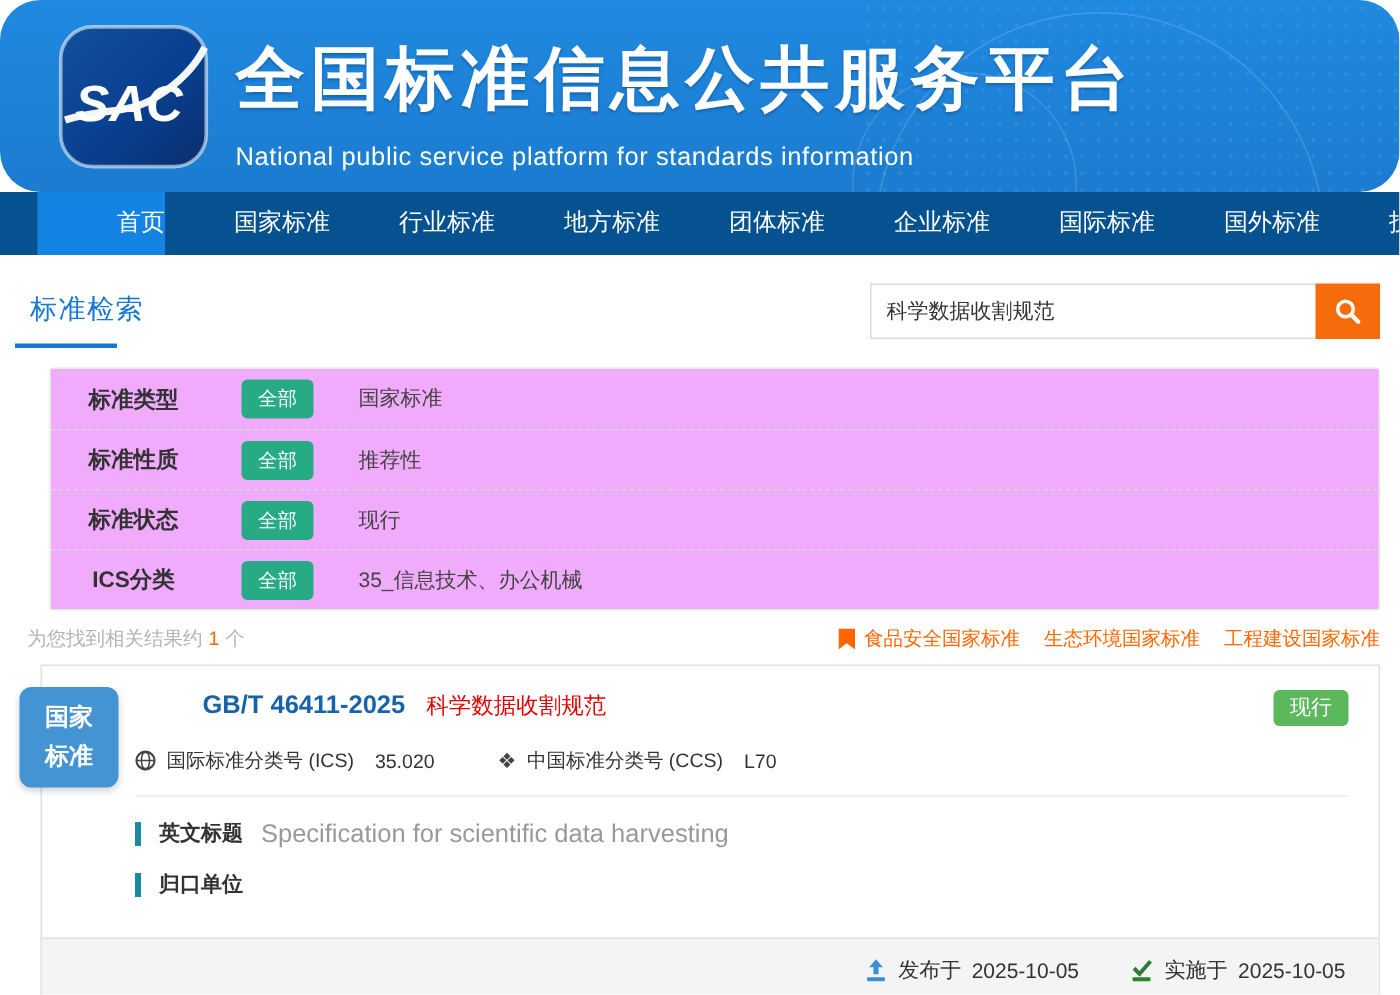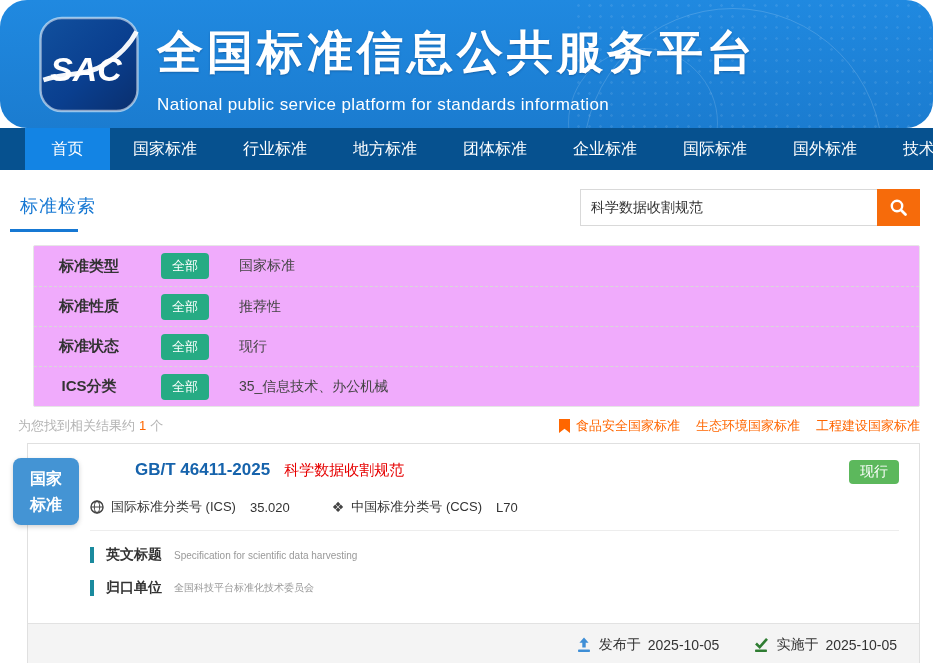--- a/index.html
+++ b/index.html
@@ -18,21 +18,21 @@
     border:1px solid rgba(255,255,255,.14); border-radius:50%; }
   .logo { position:absolute; left:38px; top:16px; width:102px; height:97px; }
   .header-text { position:absolute; left:157px; top:22px; }
   .header-title { color:#fff; font-size:46px; font-weight:bold; letter-spacing:4px;
     text-shadow: 0 1px 2px rgba(0,40,90,.35); white-space:nowrap; }
   .header-sub { color:#fff; font-size:17px; margin-top:11px; letter-spacing:.4px; white-space:nowrap; }
 
   
   .nav { height:42px; background:#06518f; display:flex; padding-left:25px;
     overflow:hidden; white-space:nowrap; }
-  .nav-item { flex:0 0 auto; min-width:110px; text-align:center; line-height:42px;
+  .nav-item { flex:0 0 auto; min-width:110px; text-align:right; line-height:42px;
     color:#fff; font-size:16px; cursor:pointer; }
   .nav-item.active { min-width:85px; background:#1384e4; }
 
   
   .search-row { height:73px; display:flex; align-items:flex-start; padding:0 13px 0 20px; }
   .section-title-wrap { padding-top:24px; }
   .section-title { color:#1678d3; font-size:18px; font-weight:normal; letter-spacing:1px;text-align:right; }
   .section-underline { width:68px; height:3px; background:#1678d3; margin:11px 0 0 -10px; }
   .search-box { margin-left:auto; margin-top:19px; display:flex; height:37px; }
   .search-input { width:297px; border:1px solid #d9d9d9; border-right:none; padding:0 10px;
@@ -72,21 +72,21 @@
   .meta-row { display:flex; align-items:center; margin-top:14px; font-size:13px; color:#333; }
   .meta-item { display:flex; align-items:center; }
   .meta-item + .meta-item { margin-left:42px; }
   .meta-icon { margin-right:7px; display:flex; align-items:center; }
   .ccs-glyph { font-size:14px; color:#444; margin-right:7px; }
   .meta-value { margin-left:14px; }
   .divider { border-top:1px solid #ededed; margin-top:14px; }
   .field-row { display:flex; align-items:center; margin-top:15px; }
   .field-bar { width:4px; height:16px; background:#1a8a9e; }
   .field-label { font-weight:bold; color:#333; font-size:14px; margin-left:12px; }
-  .field-value { color:#999; font-size:10px; margin-left:12px; }
+  .field-value { color:#999; font-size:17px; margin-left:12px; }
   .card-footer { margin-top:14px; height:43px; background:#f4f4f4; border-top:1px solid #e2e2e2;
     display:flex; align-items:center; justify-content:flex-end; gap:34px;
     padding-right:22px; font-size:14px; color:#333; }
   .footer-item { display:flex; align-items:center; gap:7px;text-align:center; }
 </style>
 </head>
 <body>
 
 <div class="header">
   <div class="hdr-dots"></div>
@@ -215,21 +215,20 @@
     <div class="divider"></div>
 
     <div class="field-row">
       <div class="field-bar"></div>
       <div class="field-label">英文标题</div>
       <div class="field-value">Specification for scientific data harvesting</div>
     </div>
     <div class="field-row">
       <div class="field-bar"></div>
       <div class="field-label">归口单位</div>
-      <div class="field-value">全国科技平台标准化技术委员会</div>
     </div>
   </div>
 
   <div class="card-footer">
     <div class="footer-item">
       <svg width="16" height="16" viewBox="0 0 16 16">
         <path d="M8 0.5 L12.6 5.8 H9.7 V10.5 H6.3 V5.8 H3.4 Z" fill="#3e8ed6"></path>
         <rect x="2" y="12.5" width="12" height="2.6" rx="0.8" fill="#3e8ed6"></rect>
       </svg>
       <span>发布于</span>

